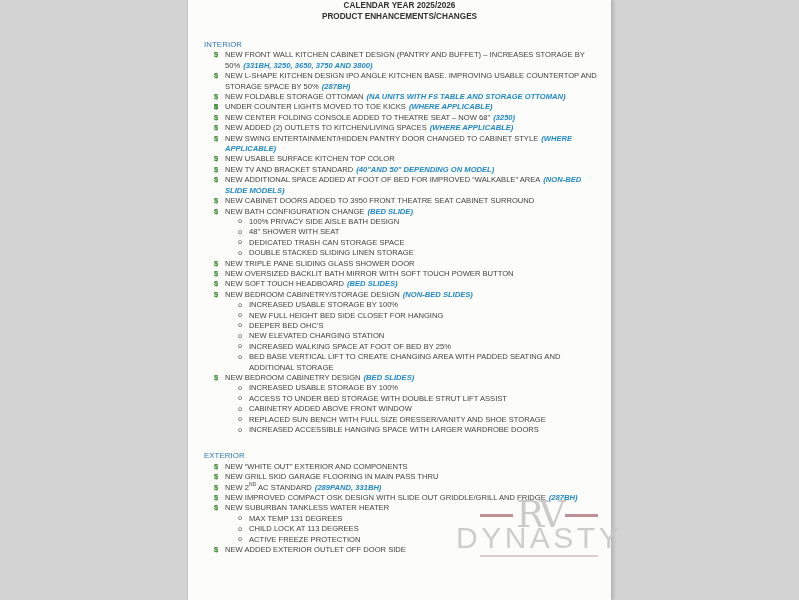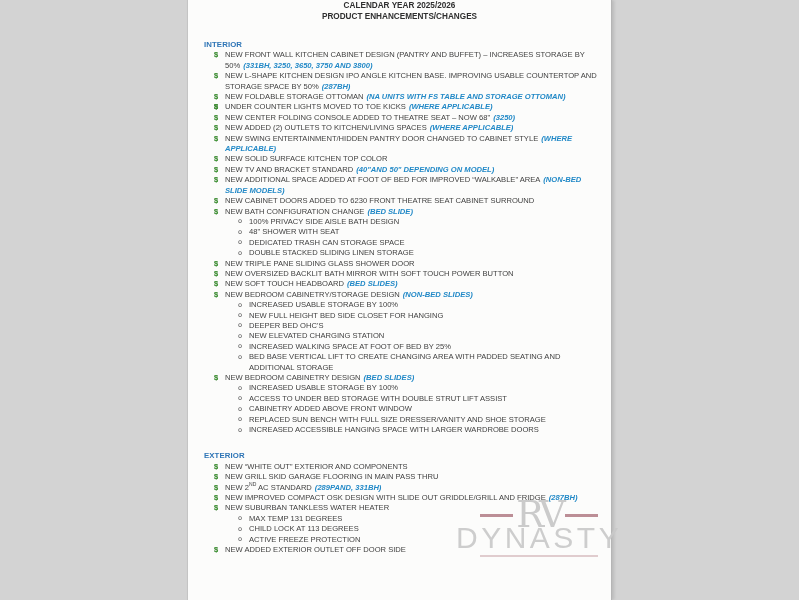--- a/index.html
+++ b/index.html
@@ -21,21 +21,21 @@
   .title {
     text-align:center;
     font-size:8.2px; line-height:11px; font-weight:700; color:#2f2f2f;
     position:relative; z-index:1;
   }
   
   #sections { position:relative; z-index:1; }
   .section { margin-top:18px; }
   .section + .section { margin-top:16px; }
   .sec-heading {
-    margin-left:16px; font-weight:700; font-size:7.8px; line-height:10.4px;
+    margin-left:16px; font-weight:400; font-size:7.8px; line-height:10.4px;
     color:var(--heading-blue); letter-spacing:.1px;
   }
   ul { list-style:none; margin:0; padding:0; }
   li { position:relative; font-size:7.6px; line-height:10.4px; color:#414141; }
   ul.lvl1 > li { padding-left:37px; padding-right:14px; }
   ul.lvl1 > li > .b1 {
     position:absolute; left:26px; top:0;
     color:var(--bullet-green); font-weight:700; font-size:7.5px;
     text-shadow:0 -0.5px 0 rgba(40,40,40,.55);
   }
@@ -95,24 +95,24 @@
           <div class="sec-heading">INTERIOR</div>
           <ul class="lvl1">
             <li><span class="b1">$</span><span class="t">NEW FRONT WALL KITCHEN CABINET DESIGN (PANTRY AND BUFFET) – INCREASES STORAGE BY 50%</span><span class="note">(331BH, 3250, 3650, 3750 AND 3800)</span></li>
             <li><span class="b1">$</span><span class="t">NEW L-SHAPE KITCHEN DESIGN IPO ANGLE KITCHEN BASE.  IMPROVING USABLE COUNTERTOP AND STORAGE SPACE BY 50%</span><span class="note">(287BH)</span></li>
             <li><span class="b1">$</span><span class="t">NEW FOLDABLE STORAGE OTTOMAN</span><span class="note">(NA UNITS WITH FS TABLE AND STORAGE OTTOMAN)</span></li>
             <li><span class="b1">$</span></li>
             <li><span class="b1">$</span><span class="t">UNDER COUNTER LIGHTS MOVED TO TOE KICKS</span><span class="note">(WHERE APPLICABLE)</span></li>
             <li><span class="b1">$</span><span class="t">NEW CENTER FOLDING CONSOLE ADDED TO THEATRE SEAT – NOW 68"</span><span class="note">(3250)</span></li>
             <li><span class="b1">$</span><span class="t">NEW ADDED (2) OUTLETS TO KITCHEN/LIVING SPACES</span><span class="note">(WHERE APPLICABLE)</span></li>
             <li><span class="b1">$</span><span class="t">NEW SWING ENTERTAINMENT/HIDDEN PANTRY DOOR CHANGED TO CABINET STYLE</span><span class="note">(WHERE APPLICABLE)</span></li>
-            <li><span class="b1">$</span><span class="t">NEW SOLID SURFACE KITCHEN TOP COLOR</span></li>
+            <li><span class="b1">$</span><span class="t">NEW USABLE SURFACE KITCHEN TOP COLOR</span></li>
             <li><span class="b1">$</span><span class="t">NEW TV AND BRACKET STANDARD</span><span class="note">(40"AND 50" DEPENDING ON MODEL)</span></li>
             <li><span class="b1">$</span><span class="t">NEW ADDITIONAL SPACE ADDED AT FOOT OF BED FOR IMPROVED “WALKABLE” AREA</span><span class="note">(NON-BED SLIDE MODELS)</span></li>
-            <li><span class="b1">$</span><span class="t">NEW CABINET DOORS ADDED TO 6230 FRONT THEATRE SEAT CABINET SURROUND</span></li>
+            <li><span class="b1">$</span><span class="t">NEW CABINET DOORS ADDED TO 3950 FRONT THEATRE SEAT CABINET SURROUND</span></li>
             <li><span class="b1">$</span><span class="t">NEW BATH CONFIGURATION CHANGE</span><span class="note">(BED SLIDE)</span><ul class="lvl2">
                 <li><span class="b2">o</span><span class="t">100% PRIVACY SIDE AISLE BATH DESIGN</span></li>
                 <li><span class="b2">o</span><span class="t">48" SHOWER WITH SEAT</span></li>
                 <li><span class="b2">o</span><span class="t">DEDICATED TRASH CAN STORAGE SPACE</span></li>
                 <li><span class="b2">o</span><span class="t">DOUBLE STACKED SLIDING LINEN STORAGE</span></li>
               </ul></li>
             <li><span class="b1">$</span><span class="t">NEW TRIPLE PANE SLIDING GLASS SHOWER DOOR</span></li>
             <li><span class="b1">$</span><span class="t">NEW OVERSIZED BACKLIT BATH MIRROR WITH SOFT TOUCH POWER BUTTON</span></li>
             <li><span class="b1">$</span><span class="t">NEW SOFT TOUCH HEADBOARD</span><span class="note">(BED SLIDES)</span></li>
             <li><span class="b1">$</span><span class="t">NEW BEDROOM CABINETRY/STORAGE DESIGN</span><span class="note">(NON-BED SLIDES)</span><ul class="lvl2">

